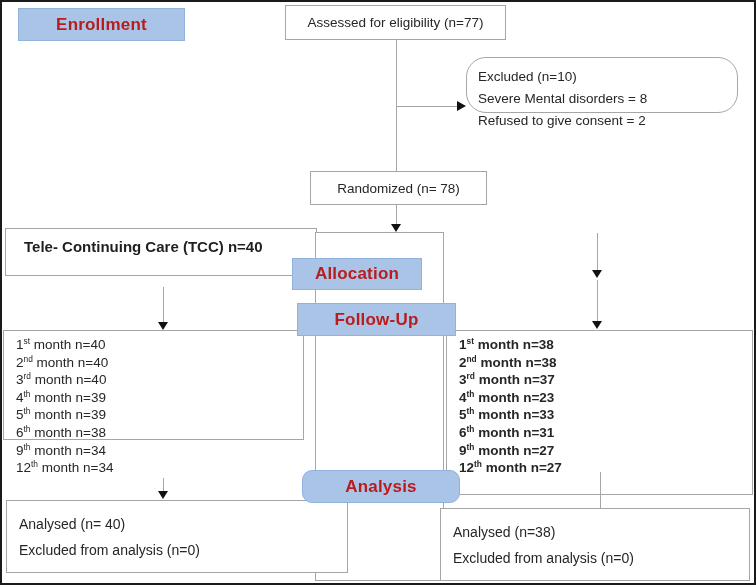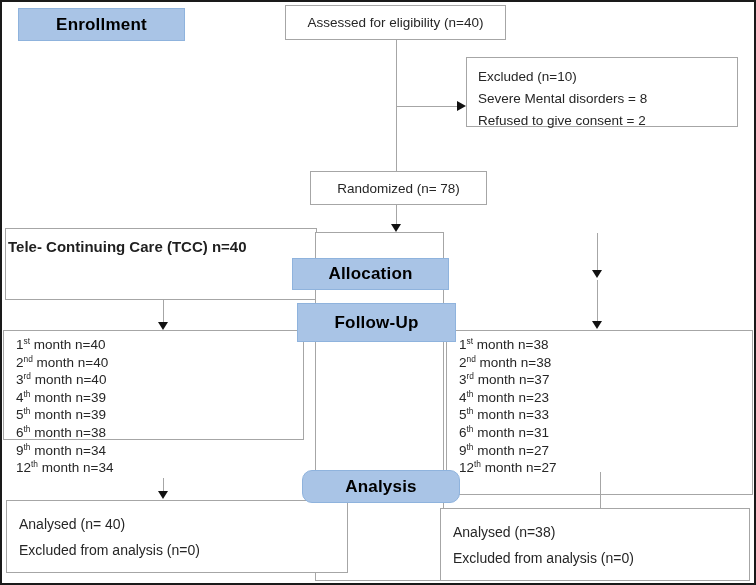--- a/index.html
+++ b/index.html
@@ -25,21 +25,21 @@
   .wbox.center{display:flex;align-items:center;justify-content:center;text-align:center;}
   .wbox.bold-title{font-weight:bold;font-size:15px;color:#1f1f1f;}
   .bluebox{
     position:absolute;
     box-sizing:border-box;
     background:#a9c4e6;
     border:1px solid #8fb3dd;
     display:flex;align-items:center;justify-content:center;
     font-weight:bold;
     font-size:17px;
-    color:#000000;
+    color:#b91c1c;
     z-index:5;
     letter-spacing:0.2px;
   }
   .line{position:absolute;background:#a6a6a6;z-index:1;}
   .line.over{z-index:3;}
   .arrow-down{
     position:absolute;width:0;height:0;z-index:4;
     border-left:5.5px solid transparent;
     border-right:5.5px solid transparent;
     border-top:8px solid #111111;
@@ -76,63 +76,63 @@
   <div class="arrow-down" style="left:590px;top:319px;"></div>
 
   <div class="line" style="left:161px;top:476px;width:1px;height:14px;"></div>
   <div class="arrow-down" style="left:156px;top:489px;"></div>
 
   <div class="line over" style="left:598px;top:470px;width:1px;height:36px;"></div>
 
   <div class="bluebox" style="left:16px;top:6px;width:167px;height:33px;">
     <span>Enrollment</span>
   </div>
-  <div class="bluebox" style="left:290px;top:256px;width:157px;height:32px;">
+  <div class="bluebox" style="left:290px;top:256px;width:130px;height:32px;">
     <span>Allocation</span>
   </div>
-  <div class="bluebox" style="left:295px;top:301px;width:159px;height:39px;">
+  <div class="bluebox" style="left:295px;top:301px;width:159px;height:33px;">
     <span>Follow-Up</span>
   </div>
   <div class="bluebox" style="left:300px;top:468px;width:158px;height:33px;border-radius:10px;">
     <span>Analysis</span>
   </div>
 
   <div class="wbox center" style="left:283px;top:3px;width:221px;height:35px;">
-    <span>Assessed for eligibility (n=40)</span>
+    <span>Assessed for eligibility (n=77)</span>
   </div>
 
-  <div class="wbox multiline" style="left:464px;top:55px;width:272px;height:70px;">
+  <div class="wbox multiline" style="left:464px;top:55px;width:272px;height:56px;border-radius:20px;">
     <div>Excluded (n=10)</div>
     <div>Severe Mental disorders = 8</div>
     <div>Refused to give consent = 2</div>
   </div>
 
   <div class="wbox center" style="left:308px;top:169px;width:177px;height:34px;">
     <span>Randomized (n= 78)</span>
   </div>
 
-  <div class="wbox bold-title" style="left:3px;top:226px;width:312px;height:72px;padding:9px 0 0 2px;">
+  <div class="wbox bold-title" style="left:3px;top:226px;width:312px;height:48px;padding:9px 0 0 18px;">
     <span>Tele- Continuing Care (TCC) n=40</span>
   </div>
 
   <div class="wbox" style="left:313px;top:230px;width:129px;height:349px;"></div>
 
 
   <div class="wbox fu-rows" style="left:1px;top:328px;width:301px;height:110px;">
     <div><span>1</span><sup>st</sup><span> month n=40</span></div>
     <div><span>2</span><sup>nd</sup><span> month n=40</span></div>
     <div><span>3</span><sup>rd</sup><span> month n=40</span></div>
     <div><span>4</span><sup>th</sup><span> month n=39</span></div>
     <div><span>5</span><sup>th</sup><span> month n=39</span></div>
     <div><span>6</span><sup>th</sup><span> month n=38</span></div>
     <div><span>9</span><sup>th</sup><span> month n=34</span></div>
     <div><span>12</span><sup>th</sup><span> month n=34</span></div>
   </div>
 
-  <div class="wbox fu-rows" style="left:444px;top:328px;width:307px;height:165px;">
+  <div class="wbox fu-rows" style="left:444px;top:328px;width:307px;height:165px;font-weight:bold;">
     <div><span>1</span><sup>st</sup><span> month n=38</span></div>
     <div><span>2</span><sup>nd</sup><span> month n=38</span></div>
     <div><span>3</span><sup>rd</sup><span> month n=37</span></div>
     <div><span>4</span><sup>th</sup><span> month n=23</span></div>
     <div><span>5</span><sup>th</sup><span> month n=33</span></div>
     <div><span>6</span><sup>th</sup><span> month n=31</span></div>
     <div><span>9</span><sup>th</sup><span> month n=27</span></div>
     <div><span>12</span><sup>th</sup><span> month n=27</span></div>
   </div>
 

